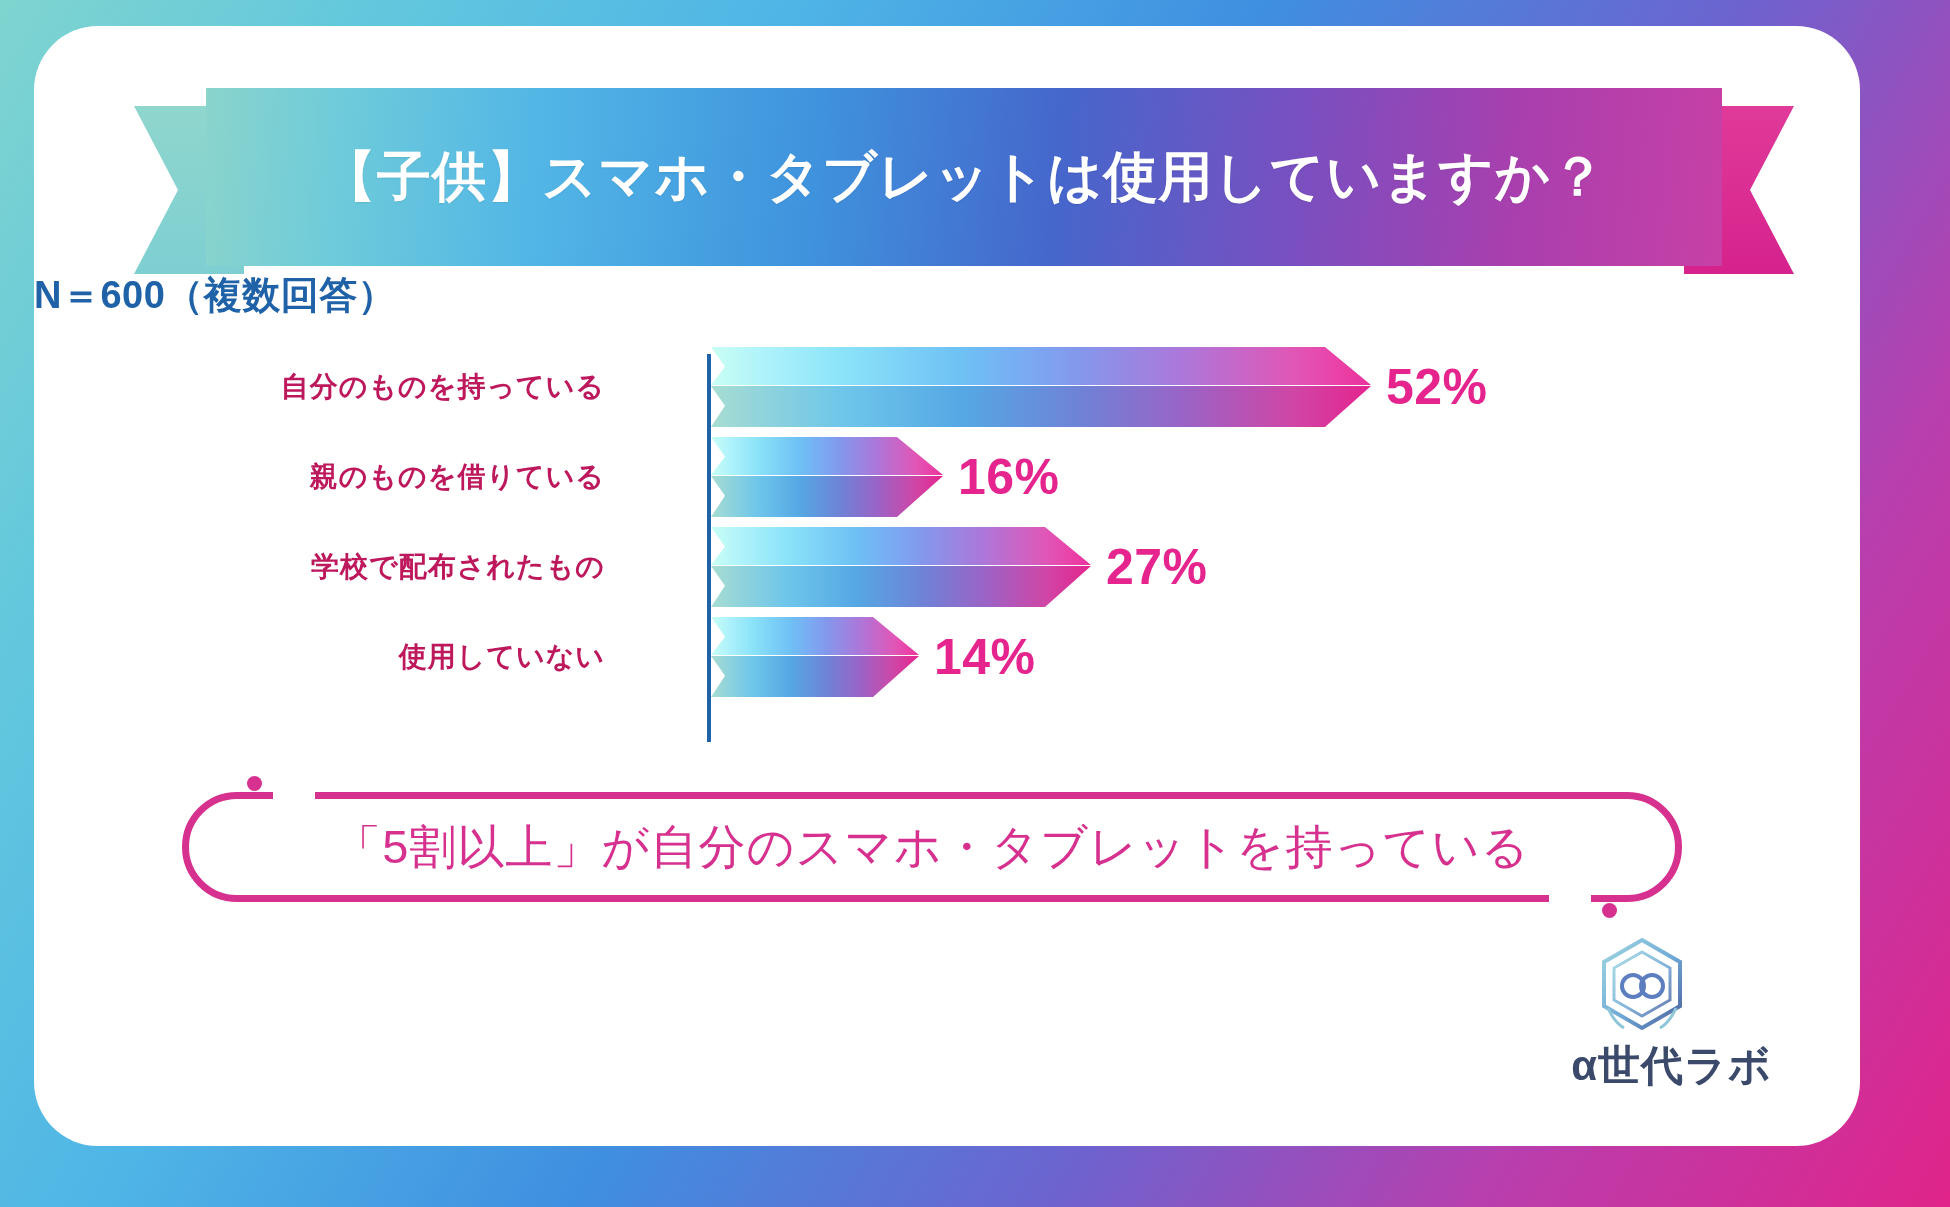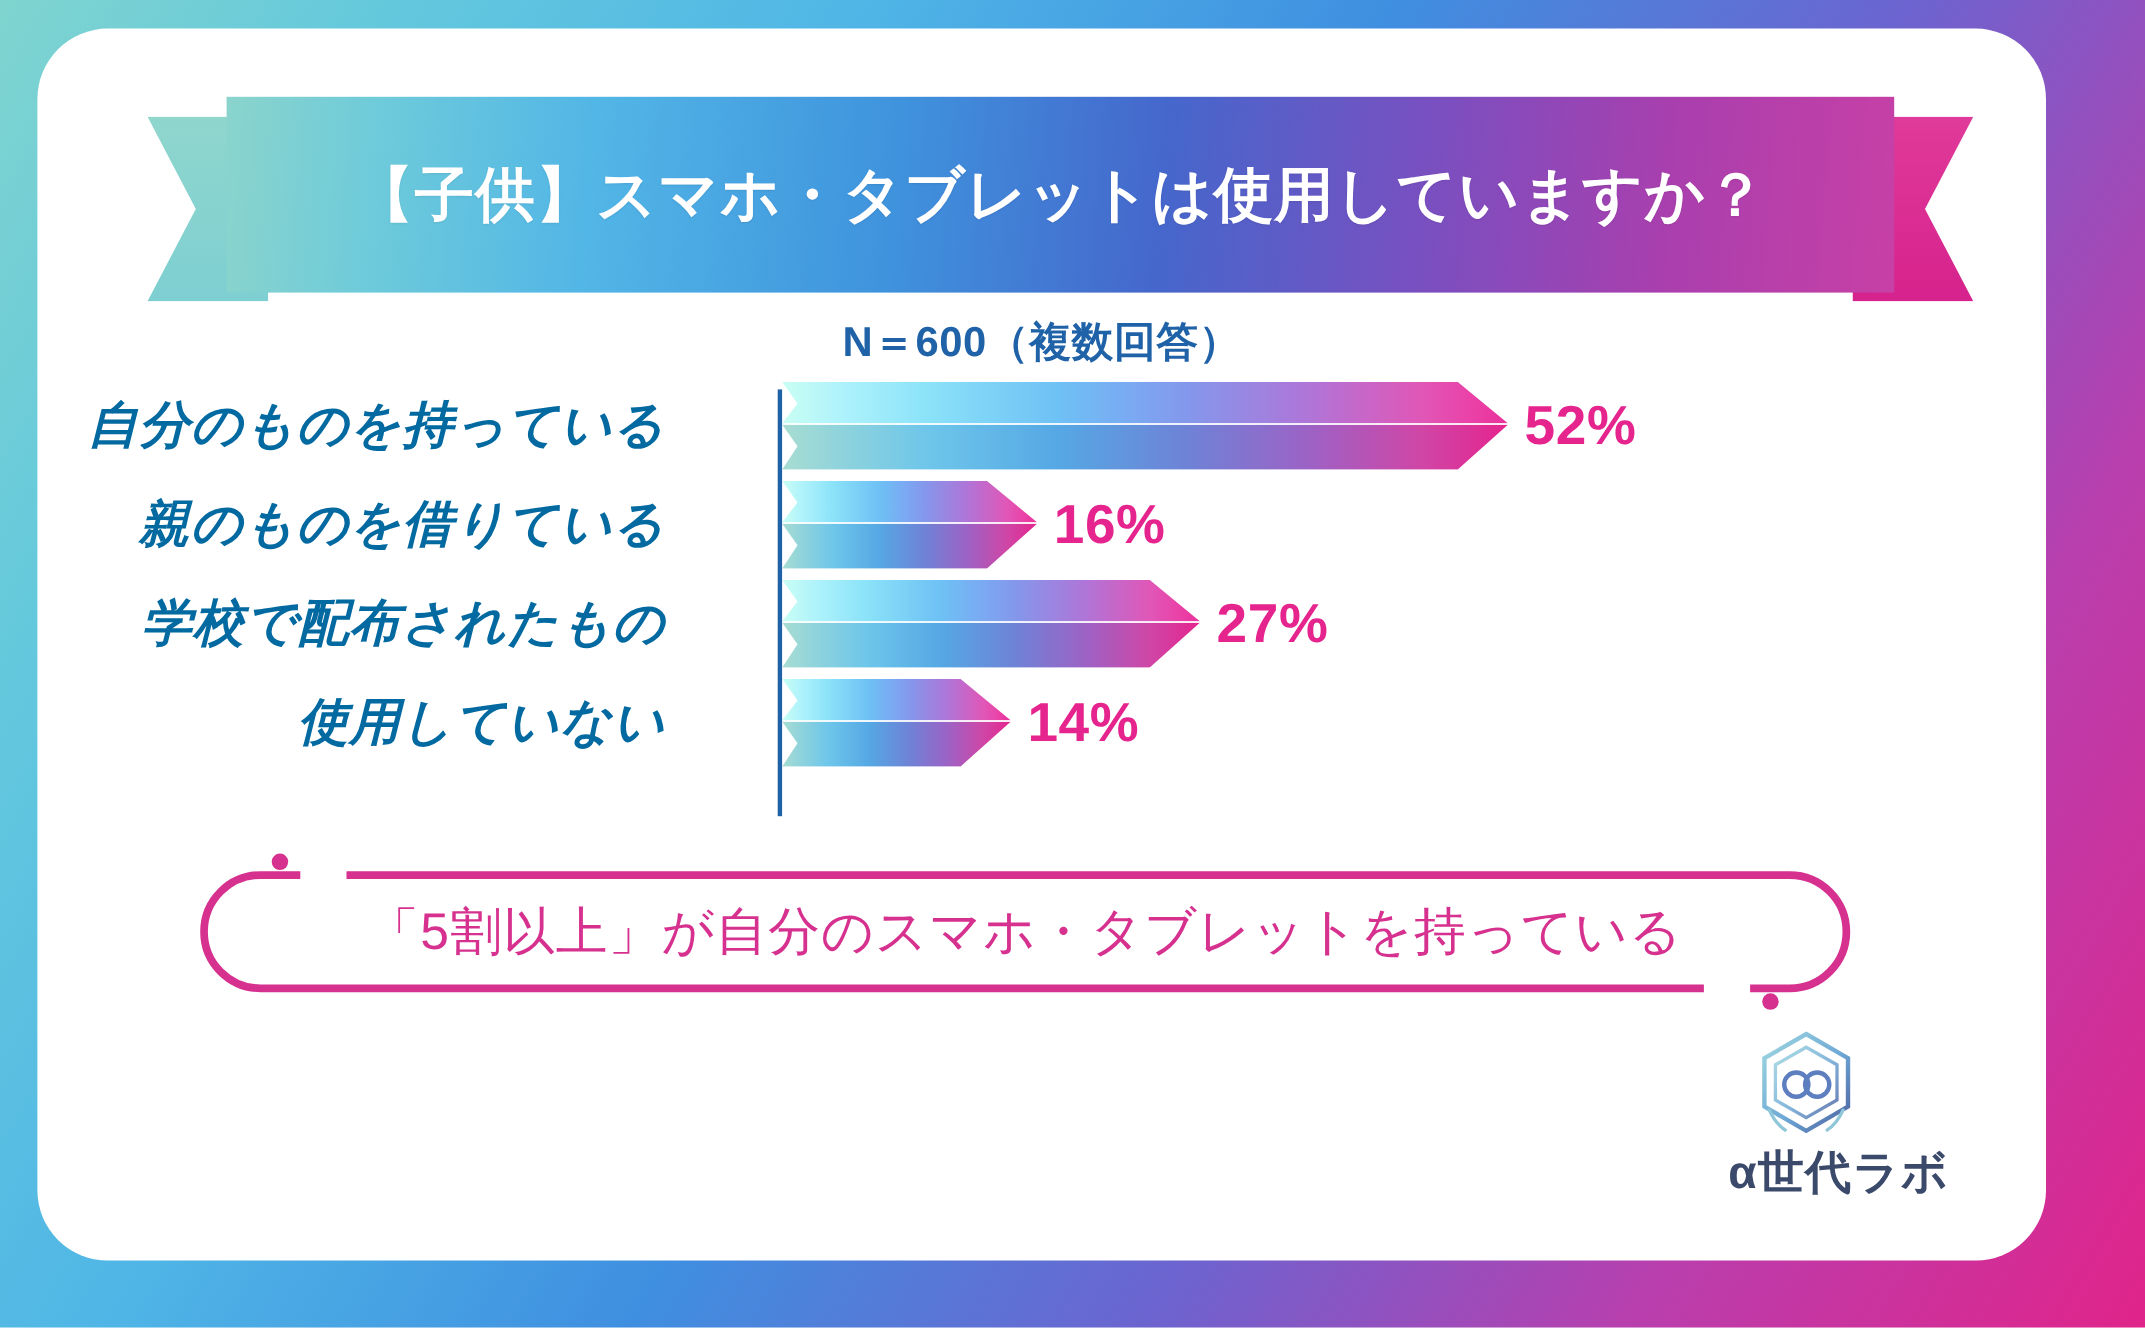--- a/index.html
+++ b/index.html
@@ -87,24 +87,24 @@
     font-size: 54px;
     font-weight: 700;
     letter-spacing: 1px;
     white-space: nowrap;
     text-shadow: 0 1px 2px rgba(0,0,0,0.08);
   }
 
   
   #subtitle {
     position: absolute;
-    top: 260px;
+    top: 244px;
     left: 0;
     width: 100%;
-    text-align: center;
+    text-align: left;
     color: #1f62a8;
     font-size: 38px;
     font-weight: 600;
     letter-spacing: 0.5px;
   }
 
   
   #chart {
     position: absolute;
     left: 0px;
@@ -124,26 +124,25 @@
     position: absolute;
     left: 0;
     height: 86px;
     width: 100%;
   }
   .bar-label {
     position: absolute;
     right: 1255px;   
     top: 50%;
     transform: translateY(-50%);
-    color: #0369a1;
-    font-size: 46px;
+    color: #be185d;
+    font-size: 28px;
     font-weight: 600;
     white-space: nowrap;
     letter-spacing: 1px;
-    font-style: italic;
   }
   .bar-shape {
     position: absolute;
     left: 677px;
     top: 50%;
     transform: translateY(-50%);
     height: 80px;
   }
   .bar-top, .bar-bottom {
     position: absolute;

